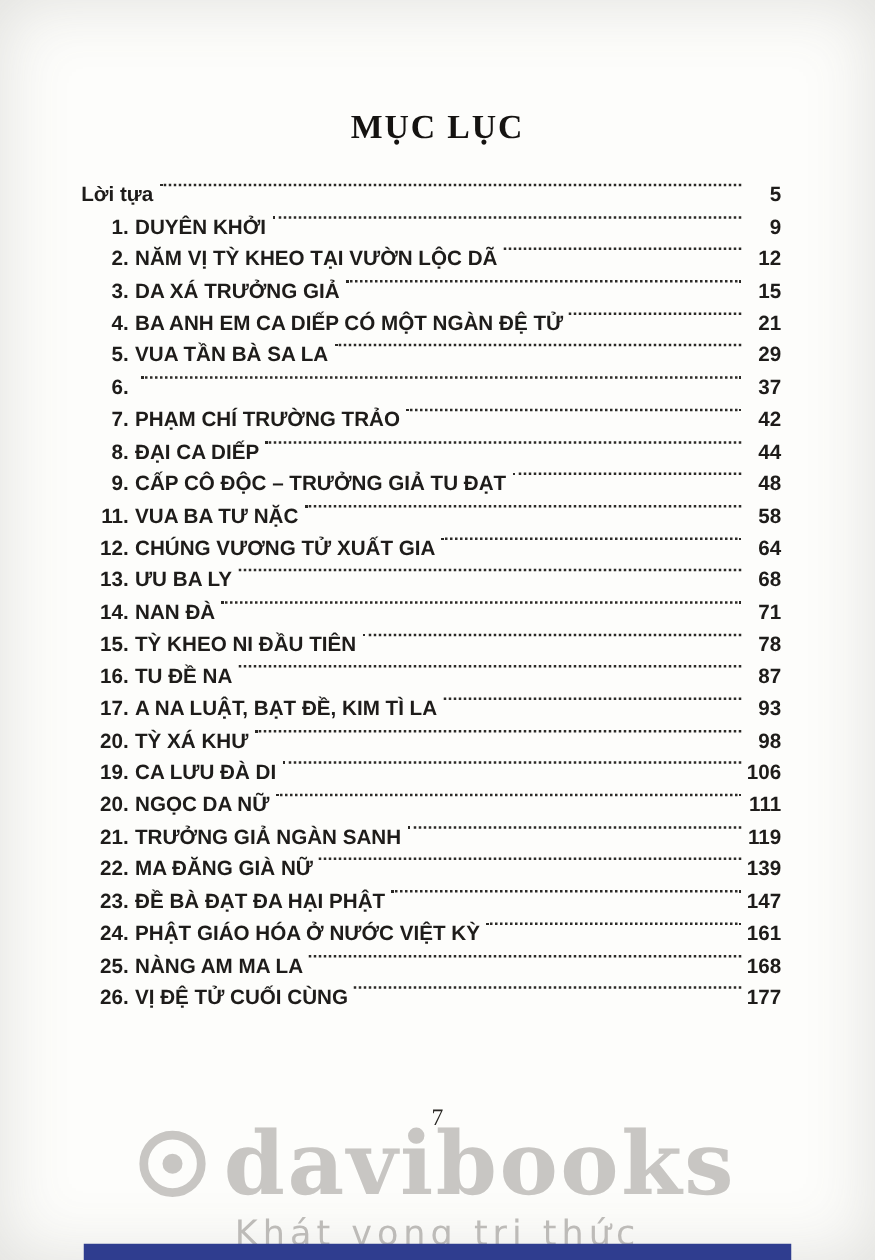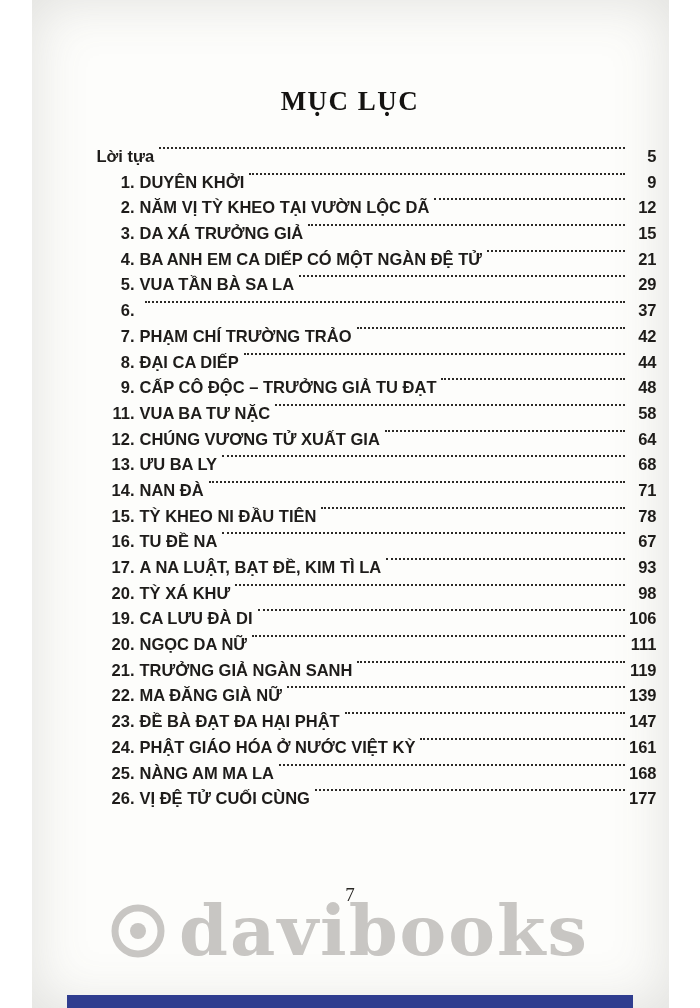--- a/index.html
+++ b/index.html
@@ -1,20 +1,20 @@
 <!DOCTYPE html>
 <html><head>
 <meta charset="utf-8">
 <style>
   html,body { margin:0; padding:0; }
   body { background:#ffffff; }
 
   .page {
     position: relative;
-    width: 637px;
+    width: 700px;
     height: 1008px;
     margin: 0 auto;
     background: #fdfdfb;
     box-shadow: inset 0 0 55px rgba(90,90,85,0.18);
     overflow: hidden;
     font-family: "Liberation Sans", sans-serif;
     color: var(--text, #1e1c1a);
   }
 
   .title {
@@ -215,21 +215,21 @@
       <div class="toc-row">
     <span class="toc-num">15.</span>
     <span class="toc-label">TỲ KHEO NI ĐẦU TIÊN</span>
     <span class="toc-leader"></span>
     <span class="toc-page">78</span>
   </div>
       <div class="toc-row">
     <span class="toc-num">16.</span>
     <span class="toc-label">TU ĐỀ NA</span>
     <span class="toc-leader"></span>
-    <span class="toc-page">67</span>
+    <span class="toc-page">87</span>
   </div>
       <div class="toc-row">
     <span class="toc-num">17.</span>
     <span class="toc-label">A NA LUẬT, BẠT ĐỀ, KIM TÌ LA</span>
     <span class="toc-leader"></span>
     <span class="toc-page">93</span>
   </div>
       <div class="toc-row">
     <span class="toc-num">20.</span>
     <span class="toc-label">TỲ XÁ KHƯ</span>
@@ -289,17 +289,18 @@
   <div class="folio">7</div>
 
   <div class="watermark">
     <div class="wm-brand-row">
       <svg class="wm-logo" viewBox="0 0 54 54">
         <circle cx="27" cy="27" r="23" fill="none" stroke="#c8c6c3" stroke-width="7"></circle>
         <circle cx="27" cy="27" r="8" fill="#c8c6c3"></circle>
       </svg>
       <span class="wm-brand">davibooks</span>
     </div>
+    <div class="wm-tagline">Khát vọng tri thức</div>
   </div>
 
   <div class="bottom-strip"></div>
 
 </div>
 
 </body></html>

